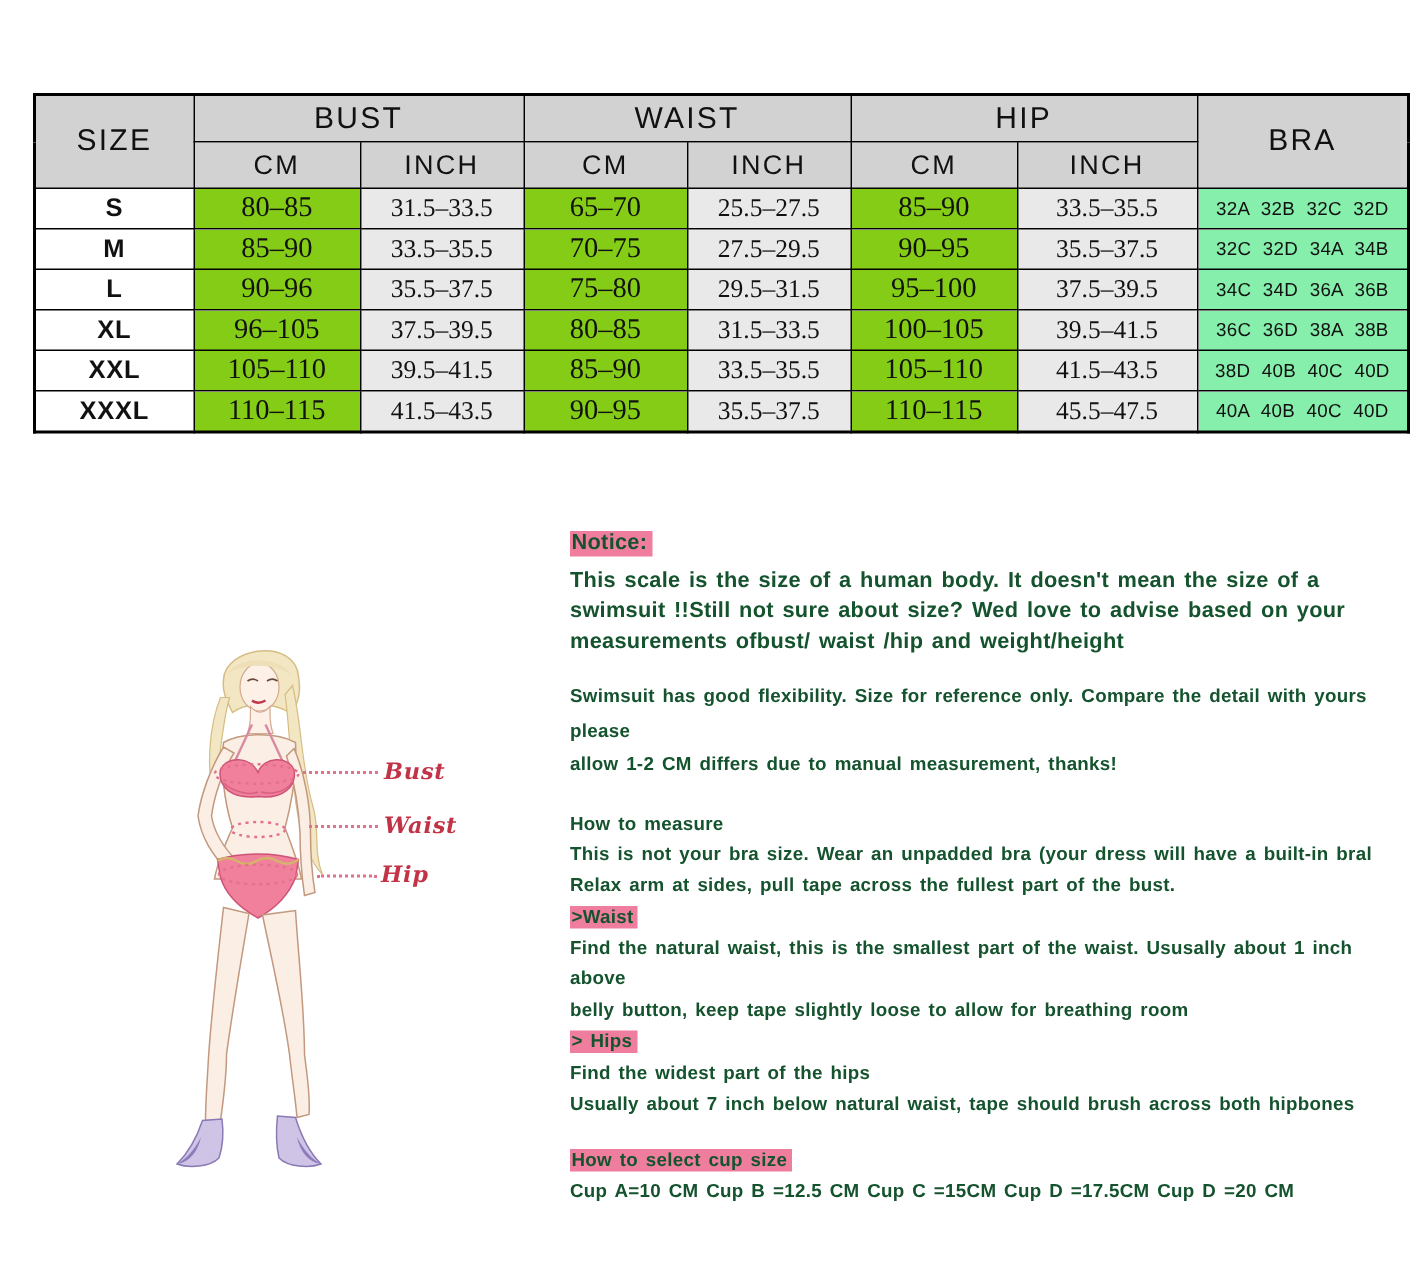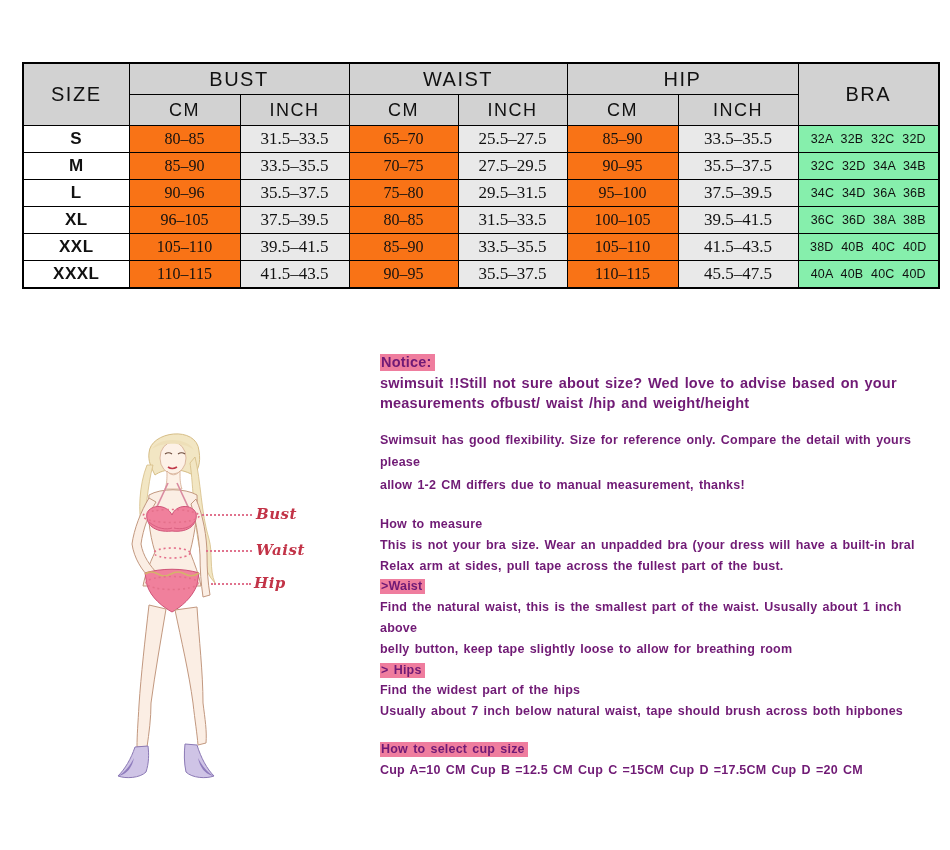--- a/index.html
+++ b/index.html
@@ -18,27 +18,27 @@
     border:1px solid #000; text-align:center; vertical-align:middle; padding:0;
     overflow:hidden; white-space:nowrap;
   }
   .size-table thead th {
     background:#d2d2d2; font-weight:normal; letter-spacing:1.5px;
     font-size:20px; height:30px; font-family:"Liberation Sans", sans-serif;
   }
   .size-table thead tr.subhead th { font-size:18px; }
   .size-table tbody tr { height:27px; }
   td.size-cell { font-size:17px; font-weight:bold; letter-spacing:0.5px; background:#fff; }
-  td.cm-cell   { font-family:"Liberation Serif", serif; font-size:16px; background:#f97316; }
+  td.cm-cell   { font-family:"Liberation Serif", serif; font-size:19px; background:#84cc16; }
   td.inch-cell { font-family:"Liberation Serif", serif; font-size:17px; background:#e9e9e9; }
   td.bra-cell  { font-size:12.5px; background:#86efac; word-spacing:4px; letter-spacing:0.2px; }
 
   
   .notes { position:absolute; left:380px; top:352px; width:552px; }
-  .ln { font-weight:bold; color:#701a75; letter-spacing:0.2px; word-spacing:1.5px; }
+  .ln { font-weight:bold; color:#14532d; letter-spacing:0.2px; word-spacing:1.5px; }
   .ln-lg { font-size:14.5px; line-height:20.5px; }
   .ln-md { font-size:12.5px; line-height:22.5px; }
   .ln-sm { font-size:12.5px; line-height:20.8px; }
   .hl { background:#ef7d9e; padding:0 3px 1px 1px; }
   .mt-para { margin-top:4px; }
   .mt-flex { margin-top:15px; }
   .mt-measure { margin-top:18px; }
   .mt-cup { margin-top:17px; }
 
   
@@ -198,20 +198,21 @@
     <div class="mline mline-bust"></div>
     <div class="mline mline-waist"></div>
     <div class="mline mline-hip"></div>
     <span class="mlabel mlabel-bust">Bust</span>
     <span class="mlabel mlabel-waist">Waist</span>
     <span class="mlabel mlabel-hip">Hip</span>
   </div>
 
   <div class="notes">
     <div class="ln ln-lg"><span class="hl">Notice:</span></div>
+    <div class="ln ln-lg mt-para">This scale is the size of a human body. It doesn't mean the size of a</div>
     <div class="ln ln-lg">swimsuit !!Still not sure about size? Wed love to advise based on your</div>
     <div class="ln ln-lg">measurements ofbust/ waist /hip and weight/height</div>
 
     <div class="ln ln-md mt-flex">Swimsuit has good flexibility. Size for reference only. Compare the detail with yours please</div>
     <div class="ln ln-md">allow 1-2 CM differs due to manual measurement, thanks!</div>
 
     <div class="ln ln-sm mt-measure">How to measure</div>
     <div class="ln ln-sm">This is not your bra size. Wear an unpadded bra (your dress will have a built-in bral</div>
     <div class="ln ln-sm">Relax arm at sides, pull tape across the fullest part of the bust.</div>
     <div class="ln ln-sm"><span class="hl">&gt;Waist</span></div>

